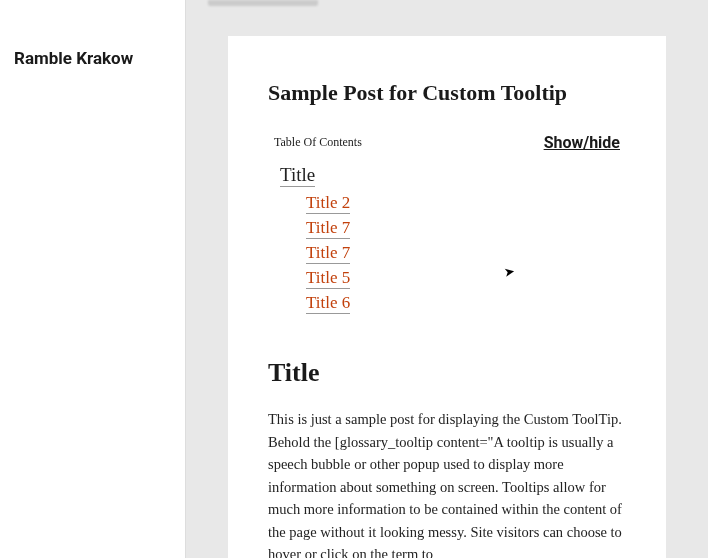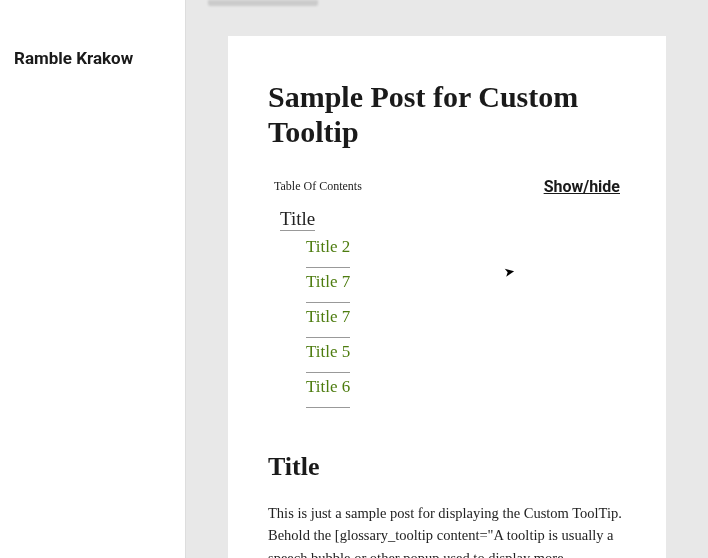--- a/index.html
+++ b/index.html
@@ -52,21 +52,21 @@
       border-radius: 0 0 2px 2px;
       filter: blur(1px);
     }
     .article {
       background: #fff;
       padding: 44px 40px 20px 40px;
       height: 100%;
       overflow: hidden;
     }
     .post-title {
-      font-size: 30px;
+      font-size: 22px;
       font-weight: 700;
       line-height: 1.15;
       color: #1a1a1a;
       margin-bottom: 28px;
     }
     .toc-header {
       display: flex;
       justify-content: space-between;
       align-items: center;
       margin-bottom: 12px;
@@ -96,25 +96,25 @@
       display: inline-block;
       margin-bottom: 6px;
       cursor: pointer;
     }
     .toc-sub-list {
       list-style: none;
       margin-left: 26px;
     }
     .toc-sub-item {
       font-size: 17px;
-      color: #4d7c0f;
+      color: #c2410c;
       border-bottom: 1px solid #999;
       display: inline-block;
       margin-bottom: 4px;
-      padding-bottom: 10px;
+      padding-bottom: 0;
       cursor: pointer;
     }
     .section-title {
       font-size: 26px;
       font-weight: 700;
       color: #1a1a1a;
       margin-bottom: 20px;
     }
     .body-text {
       font-size: 14.5px;

